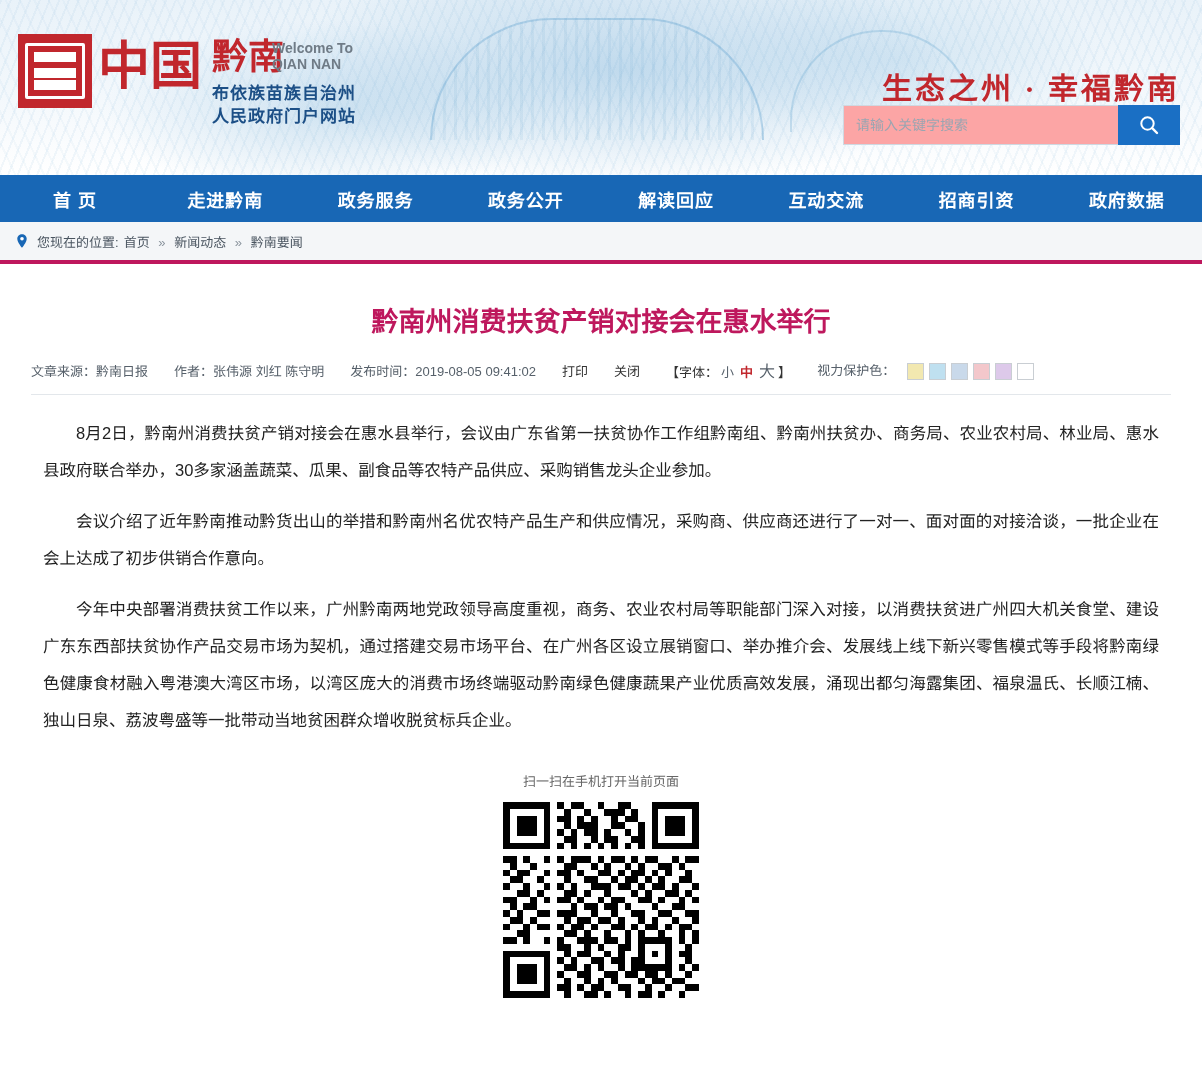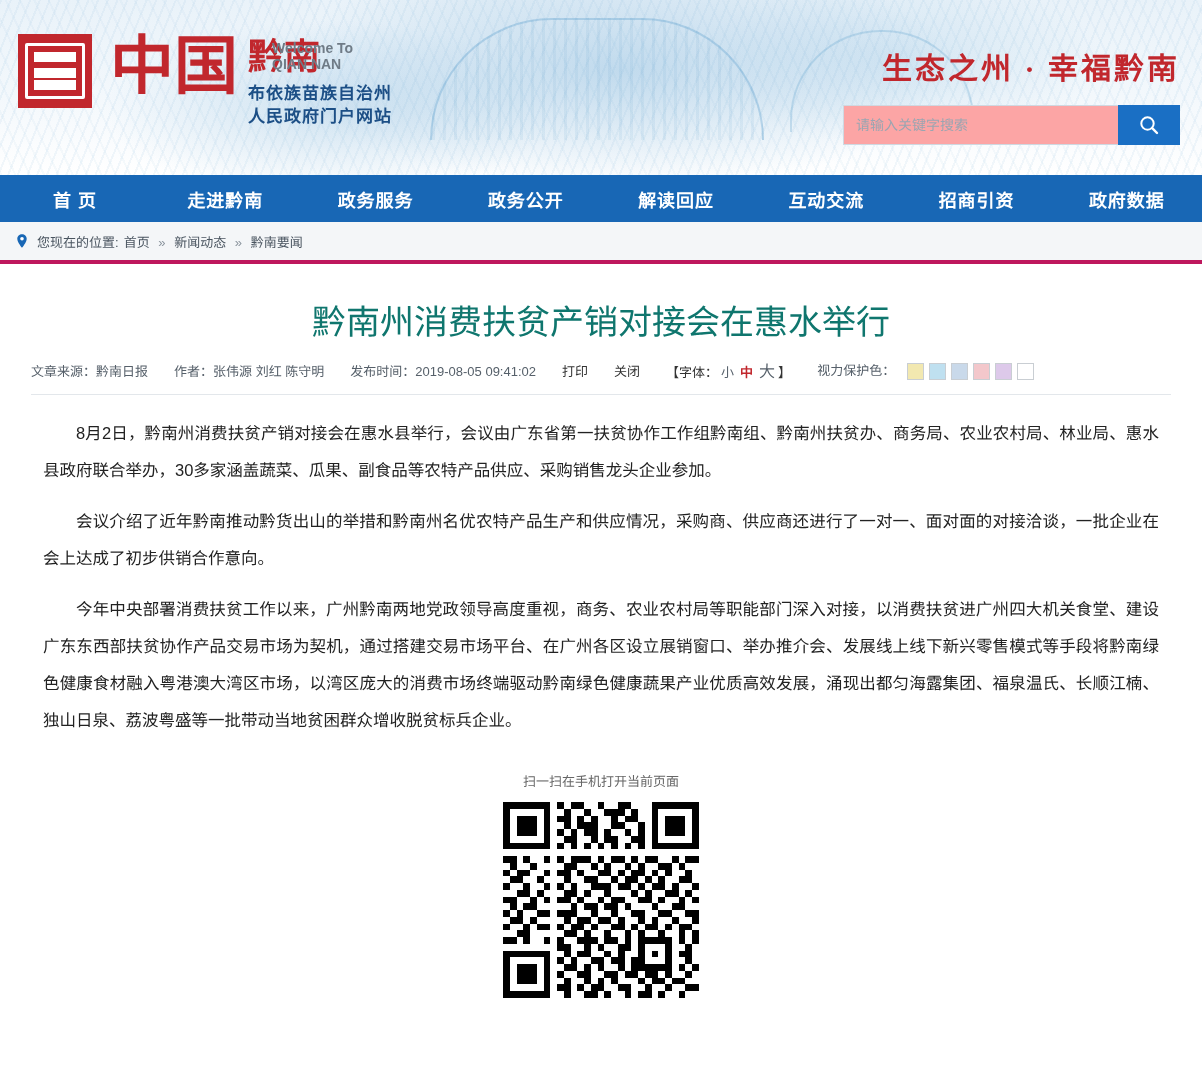--- a/index.html
+++ b/index.html
@@ -82,25 +82,25 @@
   .seal::after {
     content: "";
     position: absolute;
     left: 16px; top: 18px;
     width: 42px; height: 10px;
     background: #fff;
     box-shadow: 0 16px 0 0 #fff, 0 28px 0 0 #fff;
   }
   .zhongguo {
     font-family: "Liberation Serif", "DejaVu Serif", serif;
-    font-size: 64px;
+    font-size: 52px;
     color: #c1272d;
     font-weight: bold;
     line-height: 78px;
-    margin-left: 18px;
+    margin-left: 6px;
     letter-spacing: 0;
   }
   .qiannan-block {
     margin-left: 10px;
     margin-top: 10px;
   }
   .qiannan-title {
     font-family: "Liberation Serif", "DejaVu Serif", serif;
     font-size: 36px;
     font-weight: bold;
@@ -119,21 +119,21 @@
   .gov-sub {
     margin-top: 6px;
     font-size: 17px;
     font-weight: bold;
     color: #1c4f86;
     line-height: 23px;
     letter-spacing: 1px;
   }
   .slogan {
     position: absolute;
-    right: 22px; top: 44px;
+    right: 22px; top: 64px;
     font-family: "Liberation Serif", "DejaVu Serif", serif;
     font-size: 30px;
     font-weight: bold;
     color: #c1272d;
     letter-spacing: 3px;
     white-space: nowrap;
   }
   .search-box {
     position: absolute;
     right: 22px; top: 105px;
@@ -210,23 +210,23 @@
   .crumb-sep { margin: 0 5px; color: #8b959e; }
 
   
   .article {
     width: 1140px;
     margin: 0 auto;
     padding-top: 28px;
   }
   .article-title {
     text-align: center;
-    font-size: 34px;
-    font-weight: normal;
-    color: #0f766e;
+    font-size: 27px;
+    font-weight: bold;
+    color: #be185d;
     line-height: 44px;
     padding: 8px 0 14px;
     font-family: "Liberation Sans", sans-serif;
   }
   .meta-bar {
     border-bottom: 1px solid #e3e7eb;
     padding-bottom: 12px;
     display: flex;
     align-items: center;
     justify-content: flex-start;

